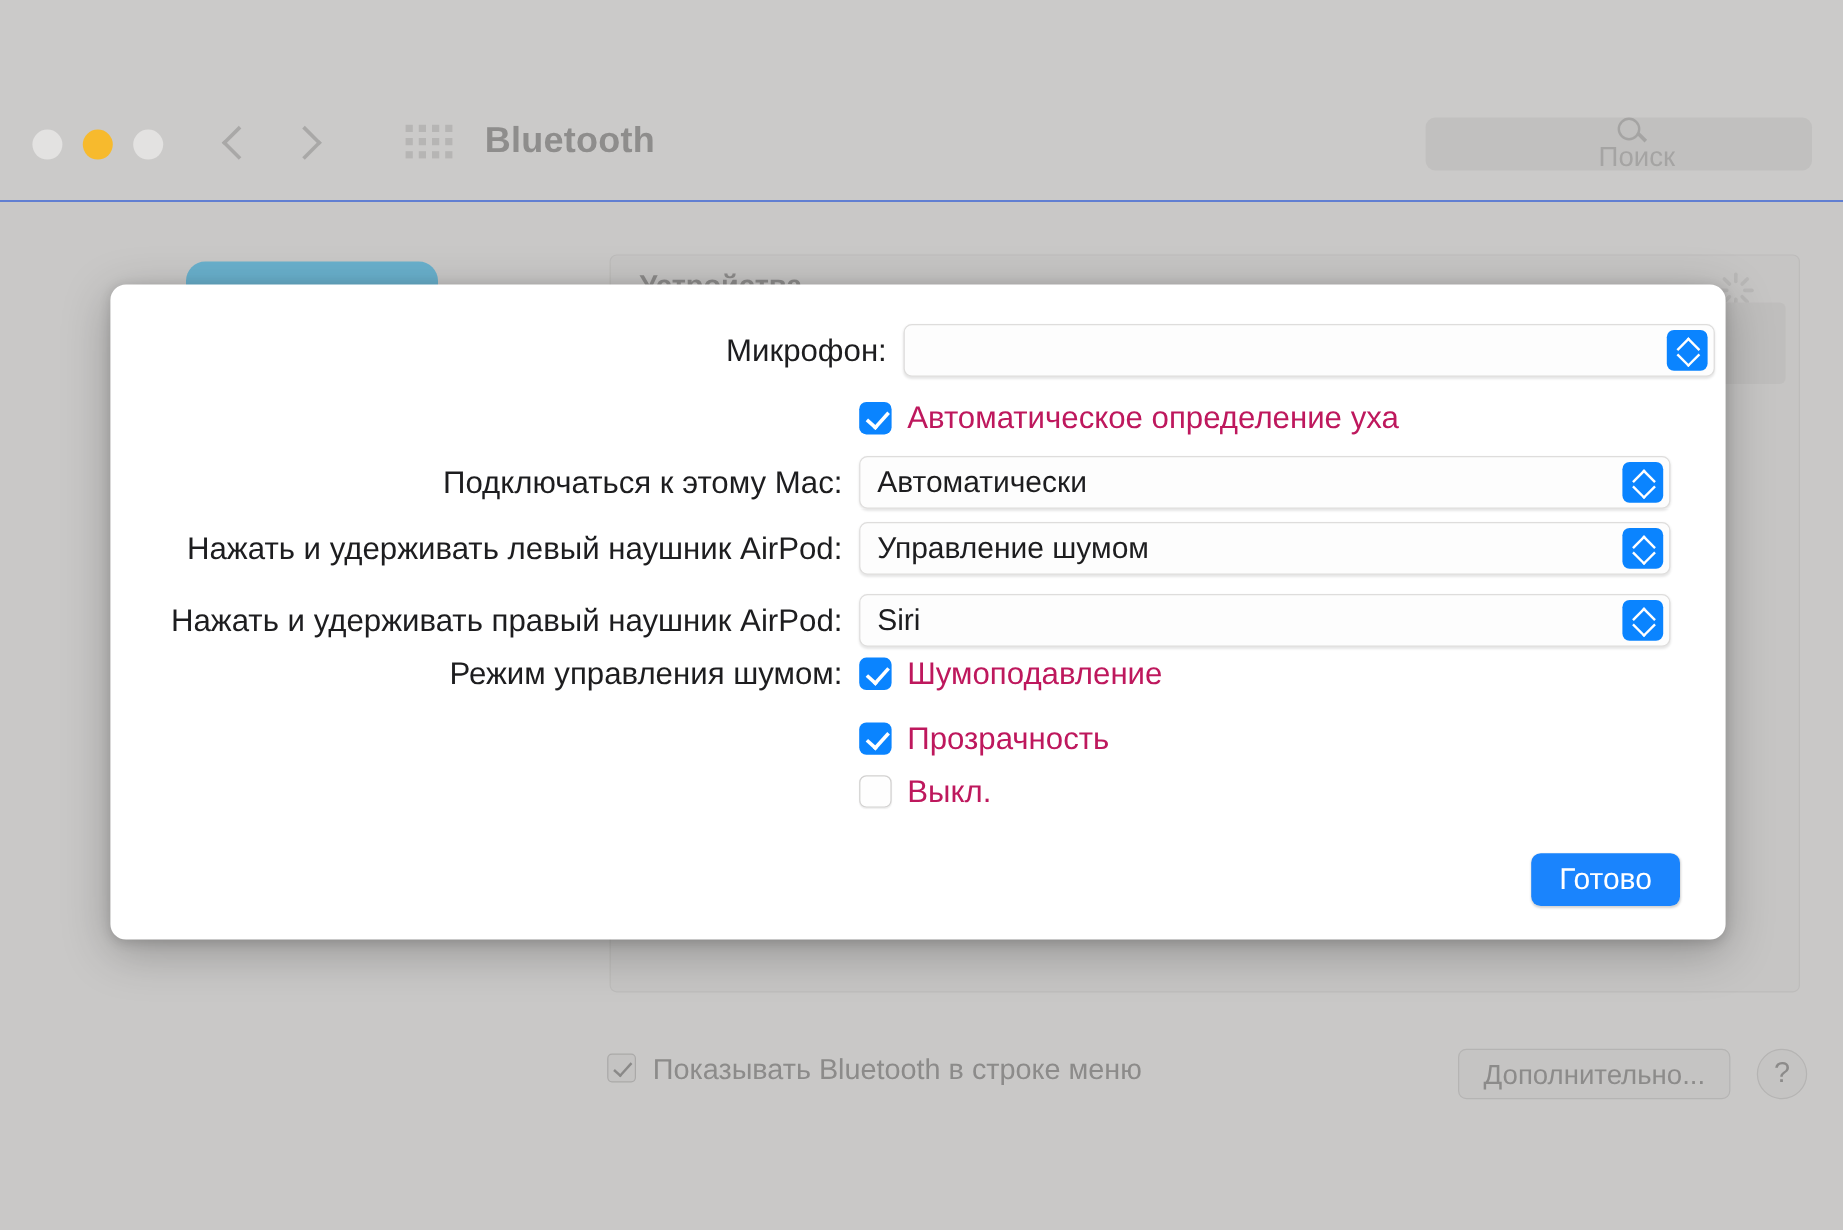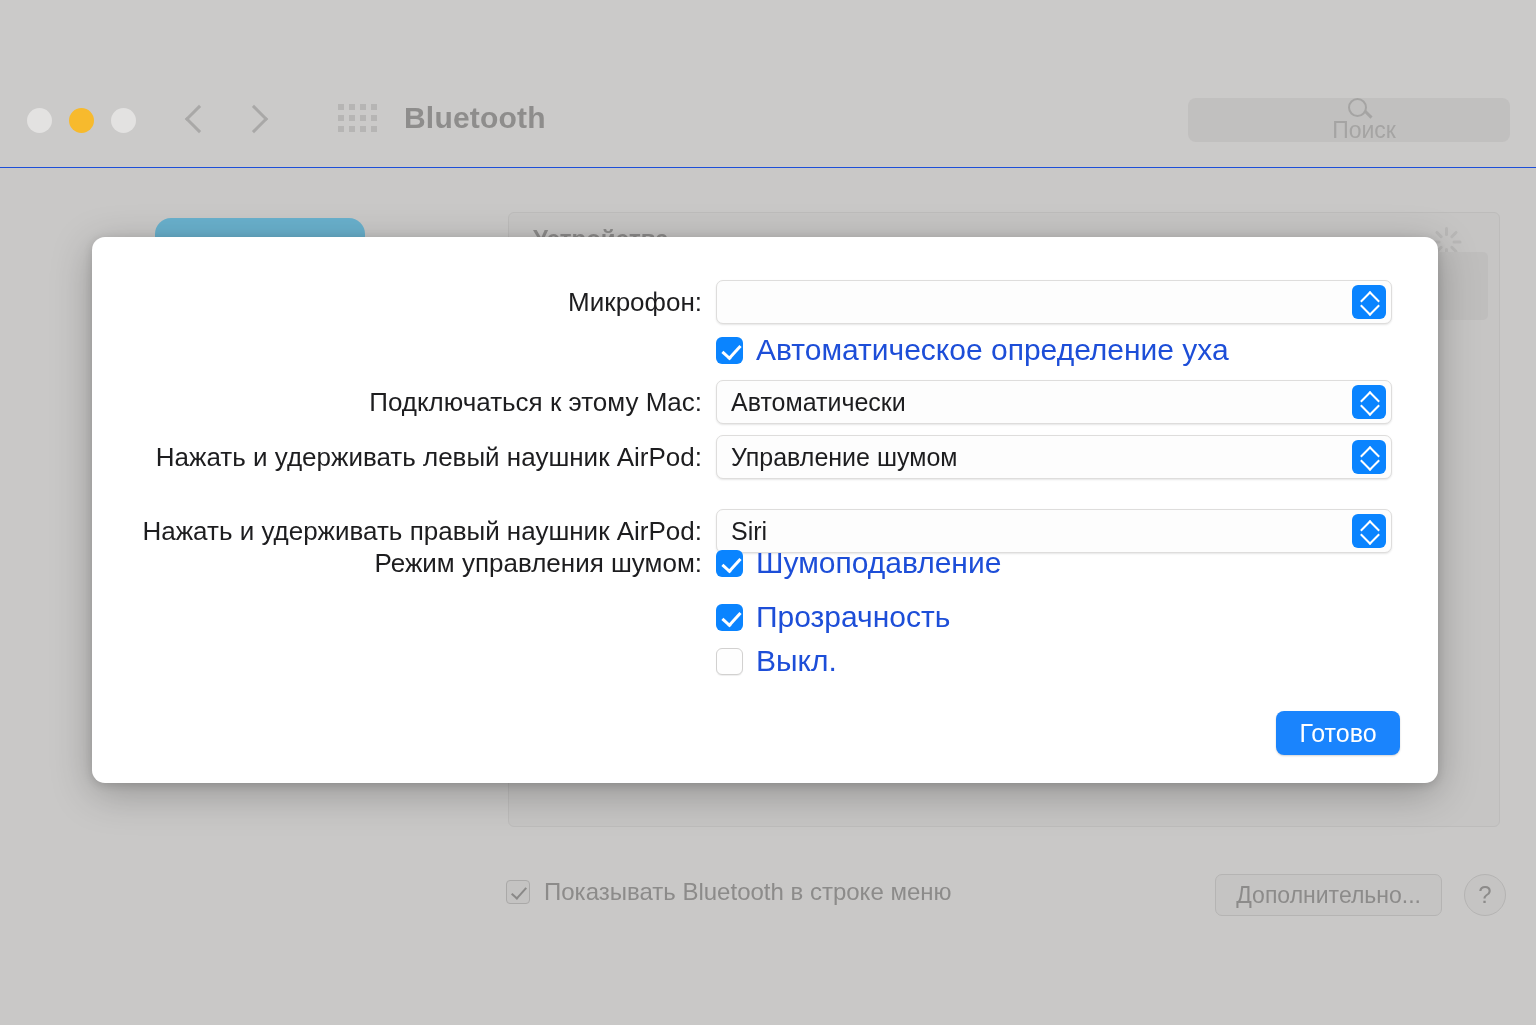--- a/index.html
+++ b/index.html
@@ -175,21 +175,21 @@
     height: 68px;
     background: #bfbebd;
     border-radius: 5px;
   }
 
   .footer-check {
     position: absolute;
     left: 506px;
     top: 878px;
     display: flex;
-    align-items: center;
+    align-items: flex-start;
     gap: 14px;
   }
   .cb-dim {
     width: 24px; height: 24px;
     border: 1px solid #aaa9a8;
     border-radius: 4px;
     background: #c4c3c2;
     position: relative;
     flex: none;
   }
@@ -320,22 +320,22 @@
     border-right: 3.2px solid #fff;
     border-bottom: 3.2px solid #fff;
     transform: rotate(42deg);
   }
   .cb.off {
     background: #fefefe;
     border: 1px solid #d2d1d0;
     box-shadow: 0 1px 1px rgba(0,0,0,0.07);
   }
   .check-label {
-    font-size: 30px;
-    color: #1d4ed8;
+    font-size: 26px;
+    color: #be185d;
     white-space: nowrap;
   }
 
   .done-btn {
     position: absolute;
     right: 38px;
     bottom: 28px;
     min-width: 124px;
     height: 44px;
     border-radius: 8px;
@@ -414,21 +414,21 @@
     <div class="cb-dim"></div>
     <span>Показывать Bluetooth в строке меню</span>
   </div>
 
   <div class="btn-advanced">Дополнительно...</div>
   <div class="btn-help">?</div>
 </div>
 
 <div class="sheet">
 
-  <div class="form-row" style="top: 43px;">
+  <div class="form-row" style="top: 33px; margin-left: 37px;">
     <div class="row-label">Микрофон:</div>
     <div class="popup">
       <span class="popup-chevron"></span>
     </div>
   </div>
 
   <div class="form-row" style="top: 96px;">
     <div class="row-label"></div>
     <div class="checkrow">
       <span class="cb on"></span>
@@ -445,21 +445,21 @@
   </div>
 
   <div class="form-row" style="top: 198px;">
     <div class="row-label">Нажать и удерживать левый наушник AirPod:</div>
     <div class="popup">
       <span class="popup-value">Управление шумом</span>
       <span class="popup-chevron"></span>
     </div>
   </div>
 
-  <div class="form-row" style="top: 272px;">
+  <div class="form-row" style="top: 258px;">
     <div class="row-label">Нажать и удерживать правый наушник AirPod:</div>
     <div class="popup">
       <span class="popup-value">Siri</span>
       <span class="popup-chevron"></span>
     </div>
   </div>
 
   <div class="form-row" style="top: 309px;">
     <div class="row-label">Режим управления шумом:</div>
     <div class="checkrow">

